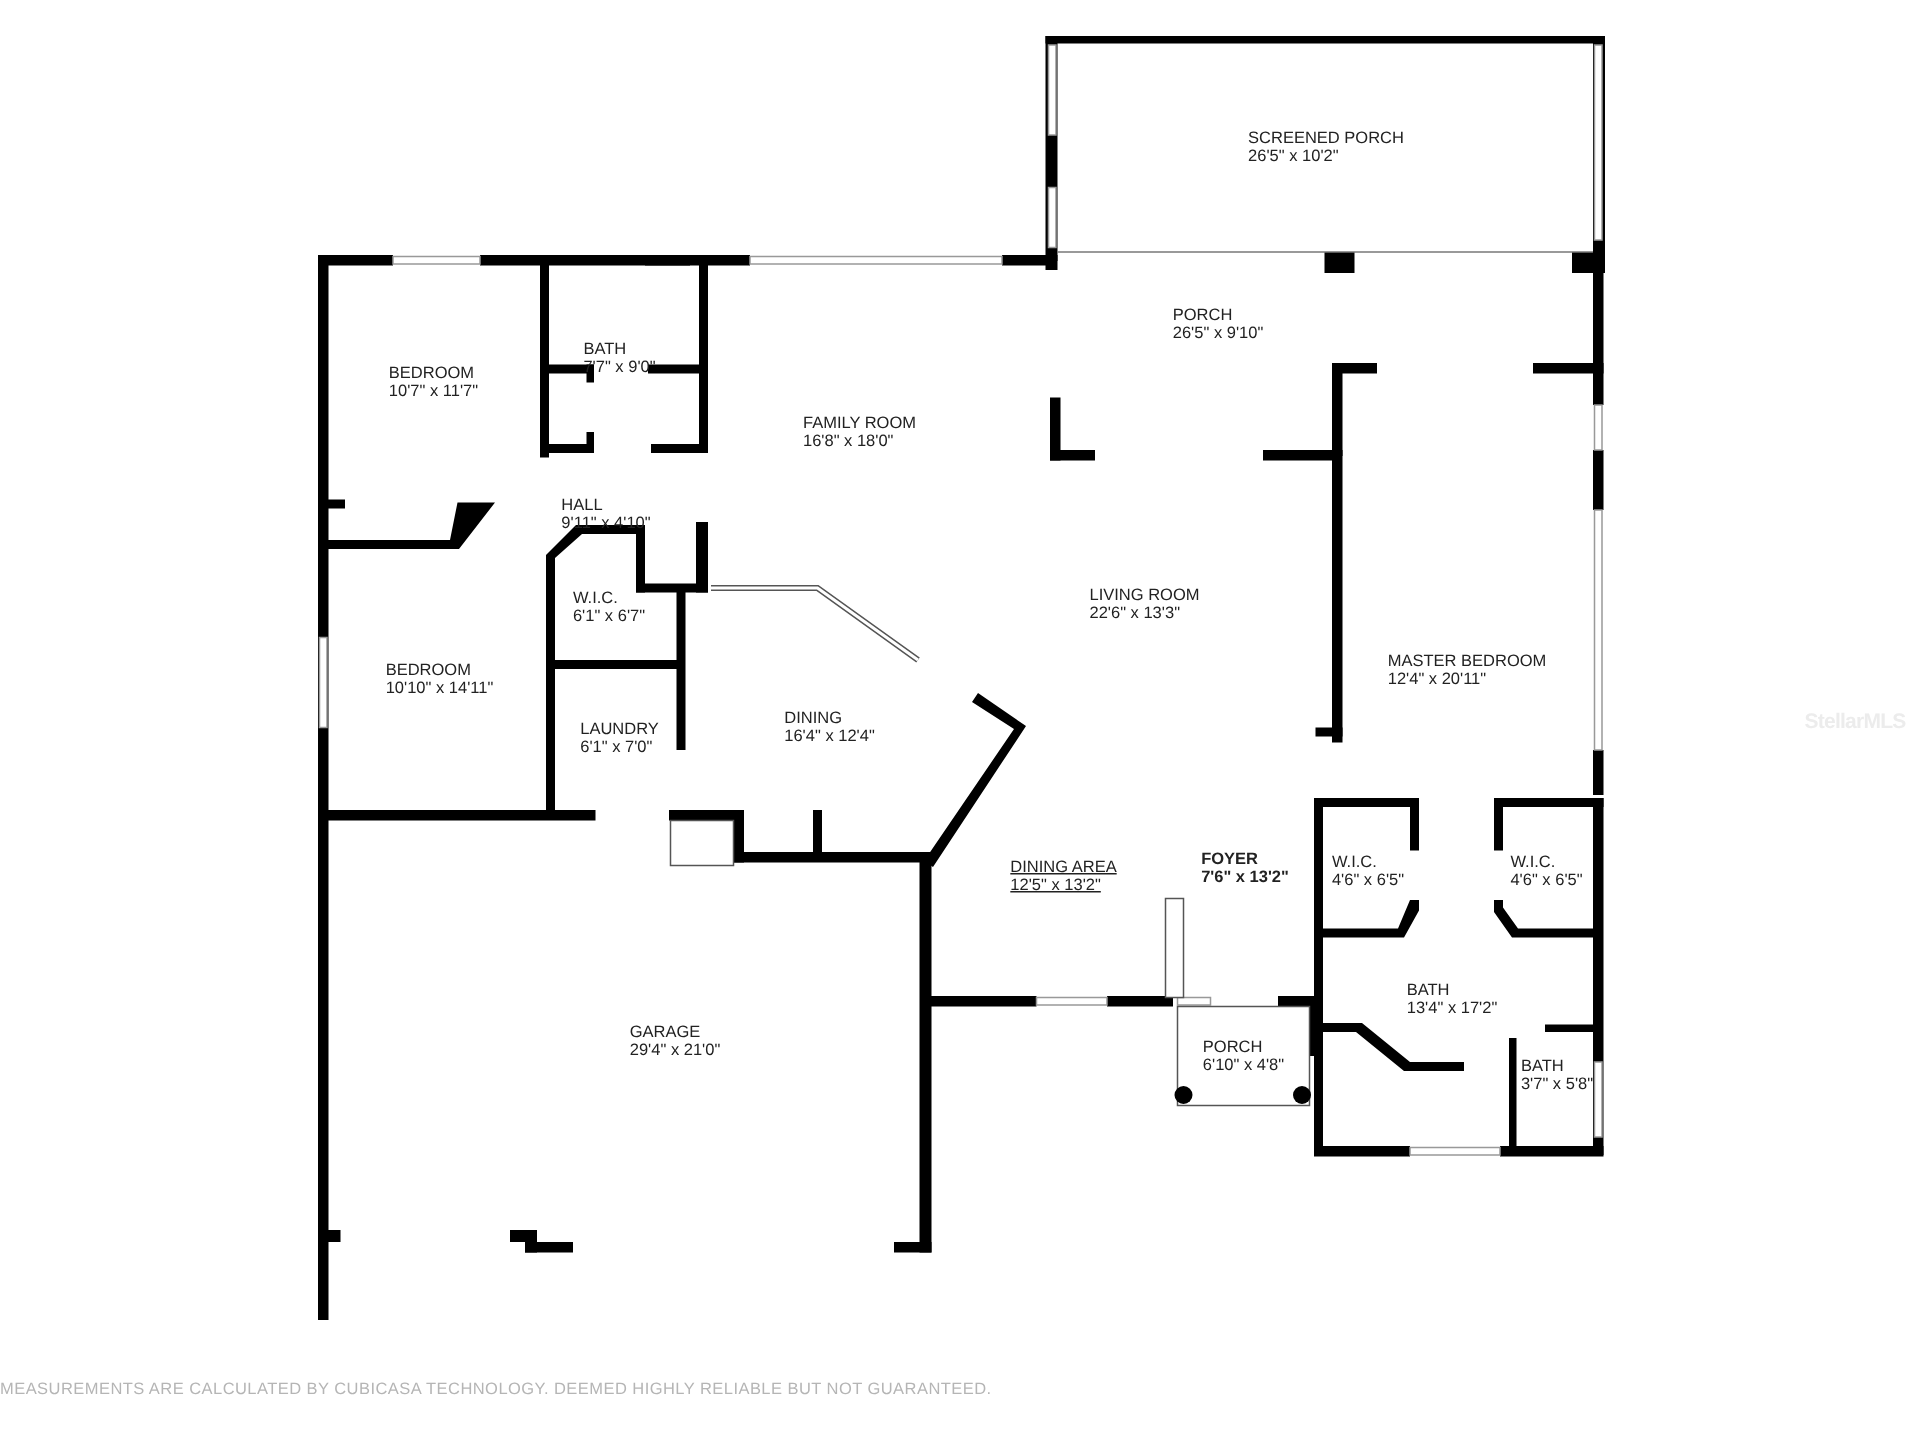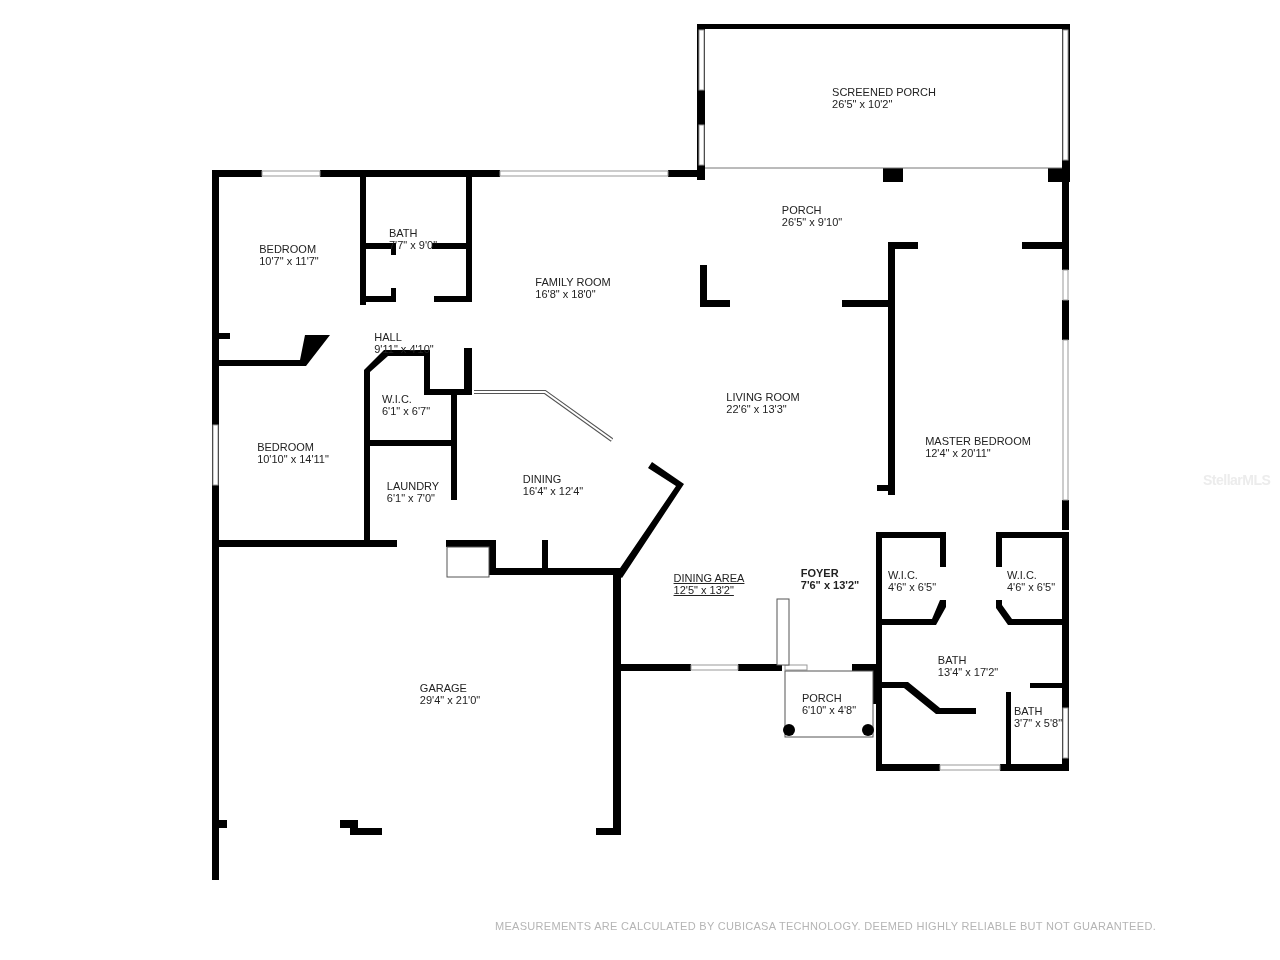--- a/index.html
+++ b/index.html
@@ -1,21 +1,21 @@
 <!DOCTYPE html>
 <html><head>
 <meta charset="utf-8">
 <style>
   html, body { margin: 0; padding: 0; background: #ffffff; }
   body { width: 1280px; height: 960px; position: relative; overflow: hidden; font-family: "Liberation Sans", sans-serif; }
   #plan { position: absolute; left: 0; top: 0; }
   .lbl { position: absolute; text-align: left; color: #222; font-size: 11px; line-height: 12px; transform: translateX(-50%); white-space: nowrap; }
   .lbl .name { display: block; }
   .lbl .dim { display: block; }
-  .footer { position: absolute; left: 0; width: 1156px; top: 920px; text-align: right; font-size: 11px; color: #b5b5b5; letter-spacing: 0.3px; }
+  .footer { position: absolute; left: 0; width: 1156px; top: 920px; text-align: left; font-size: 11px; color: #b5b5b5; letter-spacing: 0.3px; }
   .watermark { position: absolute; left: 1203px; top: 472px; font-size: 14px; font-weight: bold; color: #ececec; letter-spacing: -0.5px; }
 </style>
 </head>
 <body>
 
 <svg id="plan" width="1280" height="960" viewBox="0 0 1280 960">
   <g fill="#000">
 
     <rect x="697" y="24" width="8" height="150"></rect>
     <rect x="1062" y="24" width="8" height="150"></rect>

